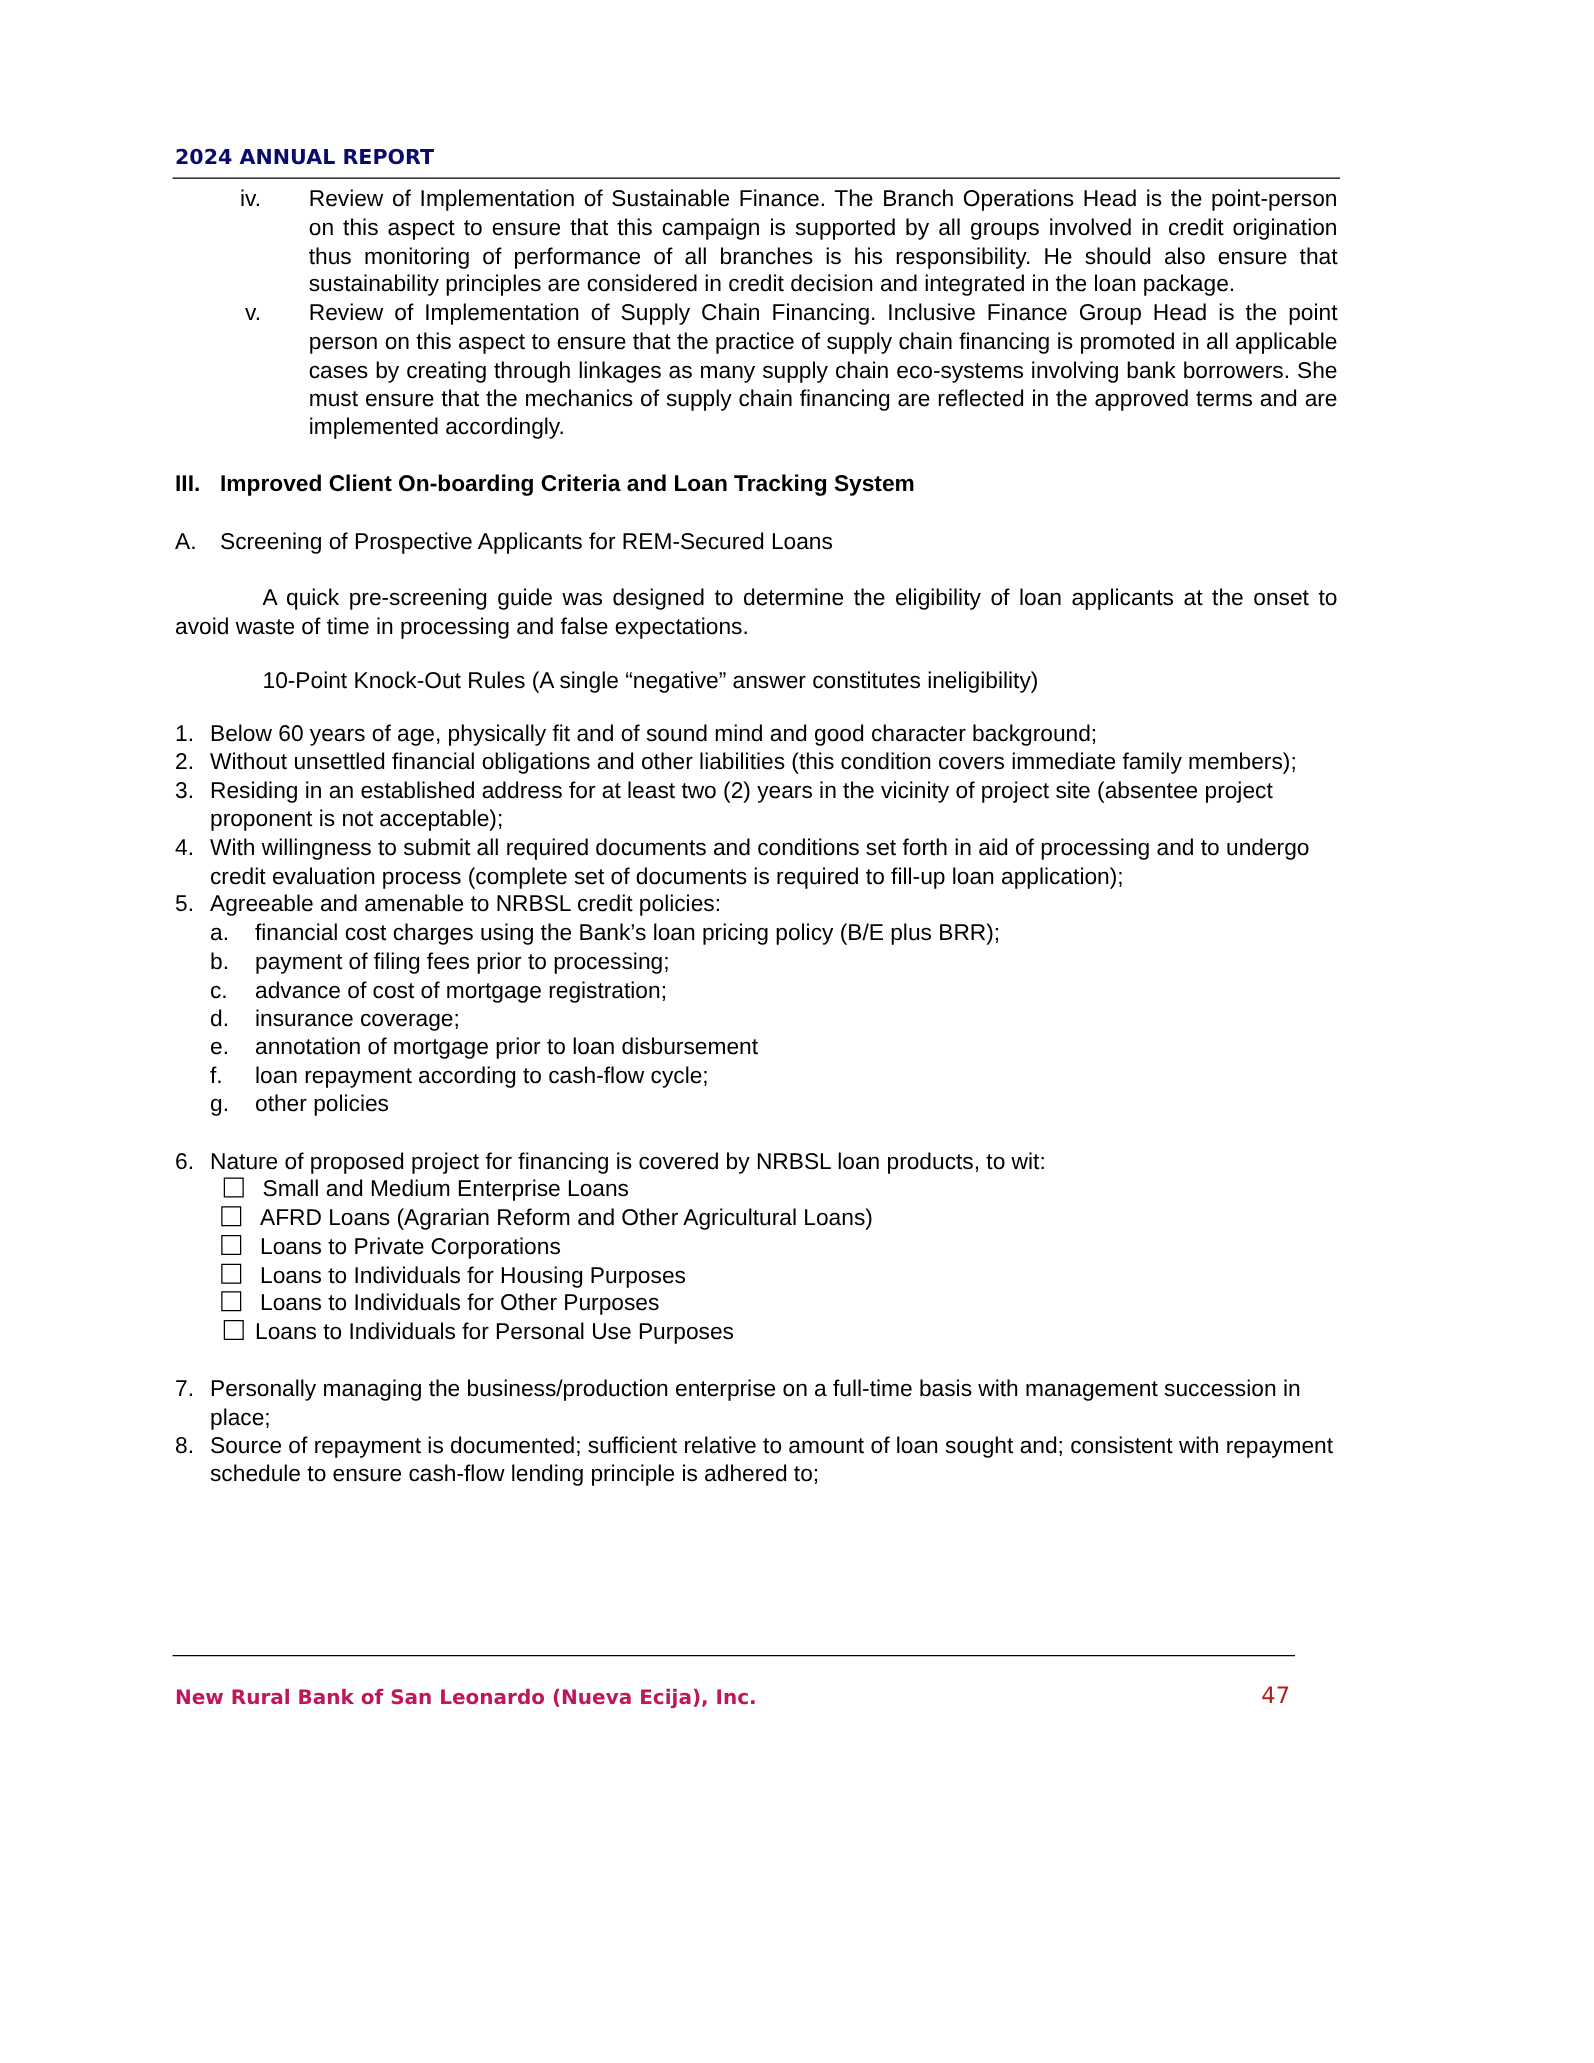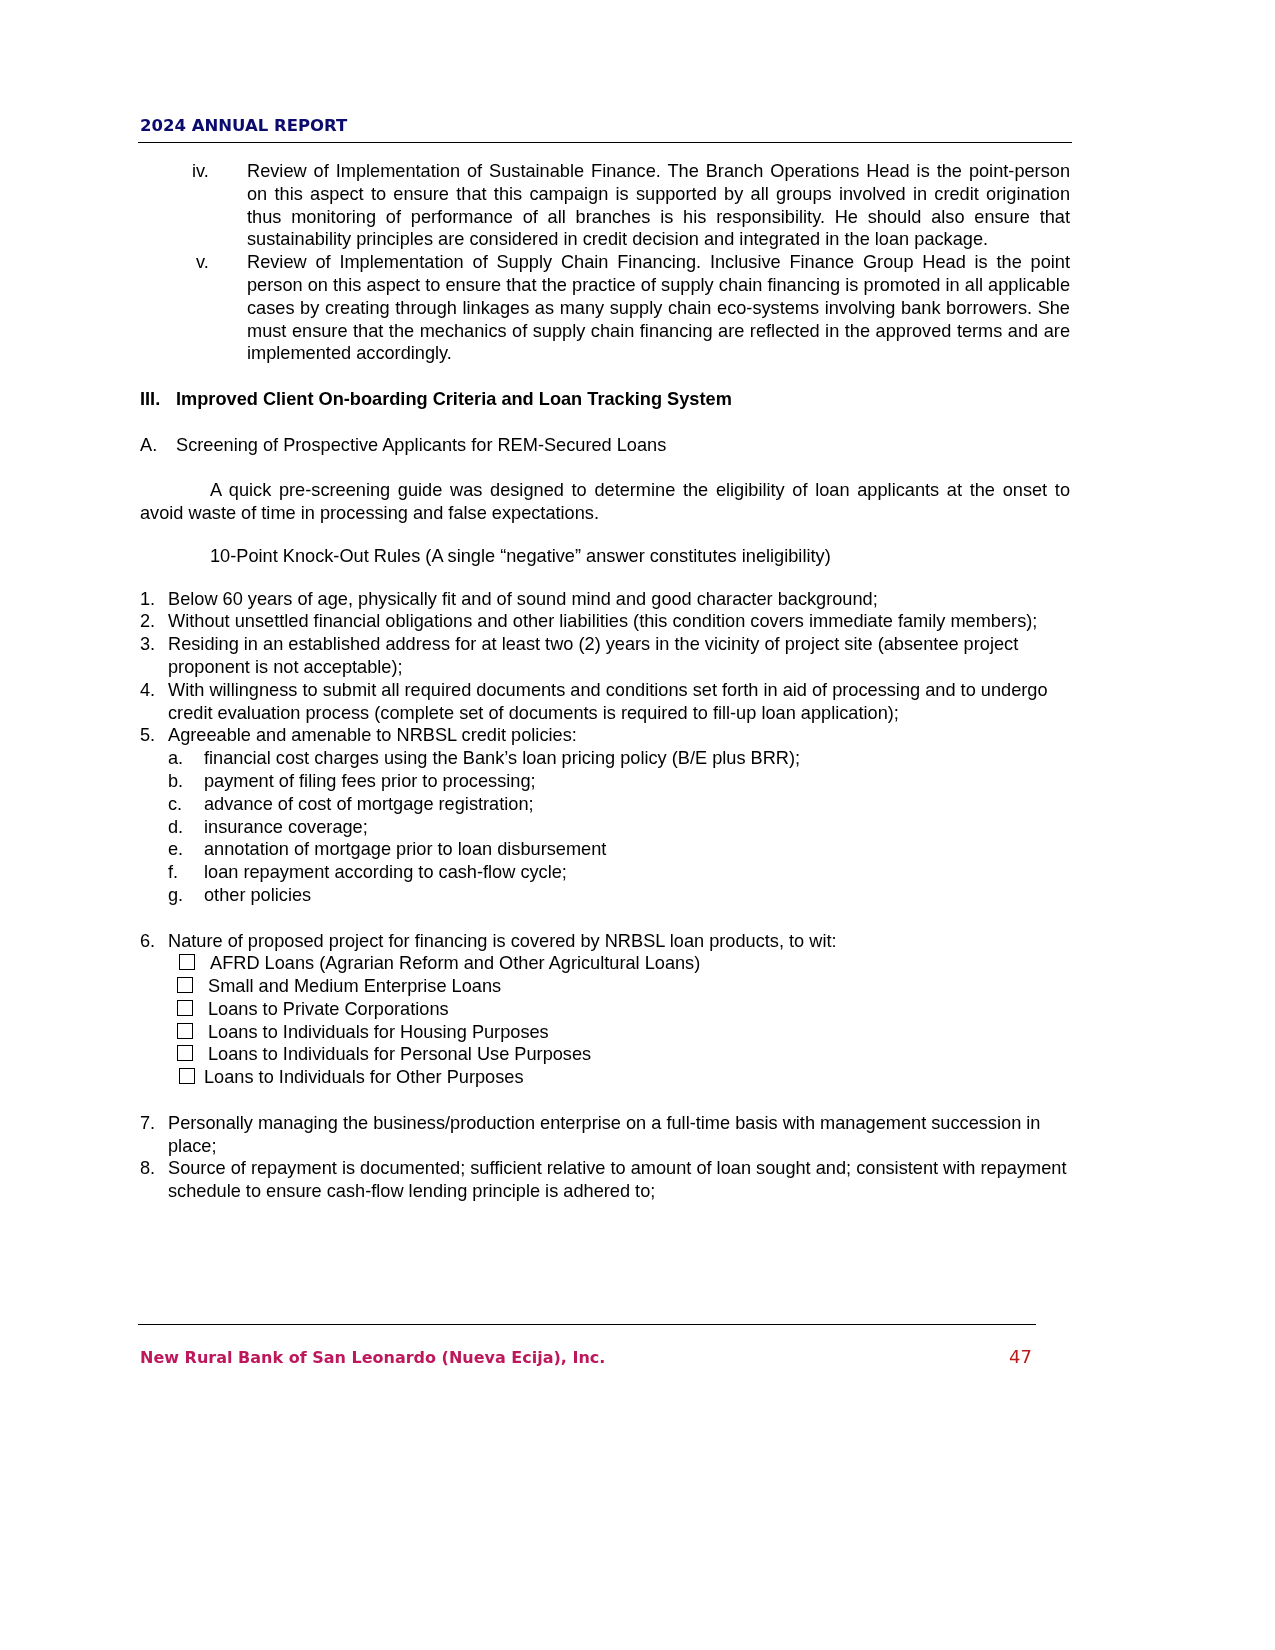--- a/index.html
+++ b/index.html
@@ -3,21 +3,21 @@
 <meta charset="utf-8">
 <style>
   html, body { margin: 0; padding: 0; background: #ffffff; }
   body { width: 1275px; height: 1650px; position: relative; overflow: hidden;
          font-family: "Liberation Sans", sans-serif; color: #000; }
   .page-header { position: absolute; left: 140px; top: 116px; width: 932px; }
   .page-header .title { font-family: "DejaVu Sans", sans-serif; font-weight: bold; font-size: 16.5px;
          color: #0b0b6e; letter-spacing: 0px; }
   .page-header .rule { position: absolute; left: -2px; top: 26px; width: 934px; height: 0; border-top: 1.6px solid #000; }
 
-  .body-text { position: absolute; left: 140px; top: 160px; width: 930px; font-size: 18.2px; line-height: 22.8px; }
+  .body-text { position: absolute; left: 140px; top: 148px; width: 930px; font-size: 18.2px; line-height: 22.8px; }
   .roman-item { position: relative; padding-left: 107px; text-align: justify; }
   .roman-item .num { position: absolute; left: 52px; top: 0; }
   .roman-item .num.v { left: 56px; }
   .heading-III { margin-top: 22.8px; font-weight: bold; position: relative; padding-left: 36px; }
   .heading-III .num { position: absolute; left: 0; }
   .heading-A { margin-top: 22.8px; position: relative; padding-left: 36px; }
   .heading-A .num { position: absolute; left: 0; }
   .para { margin-top: 22.8px; text-align: justify; text-indent: 70px; text-align-last: left; }
   .italic-sub { margin-top: 20px; padding-left: 70px; }
   ol.rules { list-style: none; margin: 20px 0 0 0; padding: 0; }
@@ -85,26 +85,26 @@
         <li><span class="ltr">c.</span><span>advance of cost of mortgage registration;</span></li>
         <li><span class="ltr">d.</span><span>insurance coverage;</span></li>
         <li><span class="ltr">e.</span><span>annotation of mortgage prior to loan disbursement</span></li>
         <li><span class="ltr">f.</span><span>loan repayment according to cash-flow cycle;</span></li>
         <li><span class="ltr">g.</span><span>other policies</span></li>
       </ul>
       <div class="gap"></div>
     </li>
     <li><span class="num">6.</span><span>Nature of proposed project for financing is covered by NRBSL loan products, to wit:</span>
       <ul class="checks">
+        <li><span class="box"></span><span>Small and Medium Enterprise Loans</span></li>
         <li><span class="box"></span><span>AFRD Loans (Agrarian Reform and Other Agricultural Loans)</span></li>
-        <li><span class="box"></span><span>Small and Medium Enterprise Loans</span></li>
         <li><span class="box"></span><span>Loans to Private Corporations</span></li>
         <li><span class="box"></span><span>Loans to Individuals for Housing Purposes</span></li>
+        <li><span class="box"></span><span>Loans to Individuals for Other Purposes</span></li>
         <li><span class="box"></span><span>Loans to Individuals for Personal Use Purposes</span></li>
-        <li><span class="box"></span><span>Loans to Individuals for Other Purposes</span></li>
       </ul>
       <div class="gap"></div>
     </li>
     <li><span class="num">7.</span><span>Personally managing the business/production enterprise on a full-time basis with management succession in place;</span></li>
     <li><span class="num">8.</span><span>Source of repayment is documented; sufficient relative to amount of loan sought and; consistent with repayment schedule to ensure cash-flow lending principle is adhered to;</span></li>
   </ol>
 </div>
 
 <div class="page-footer">
   <div class="rule"></div>

